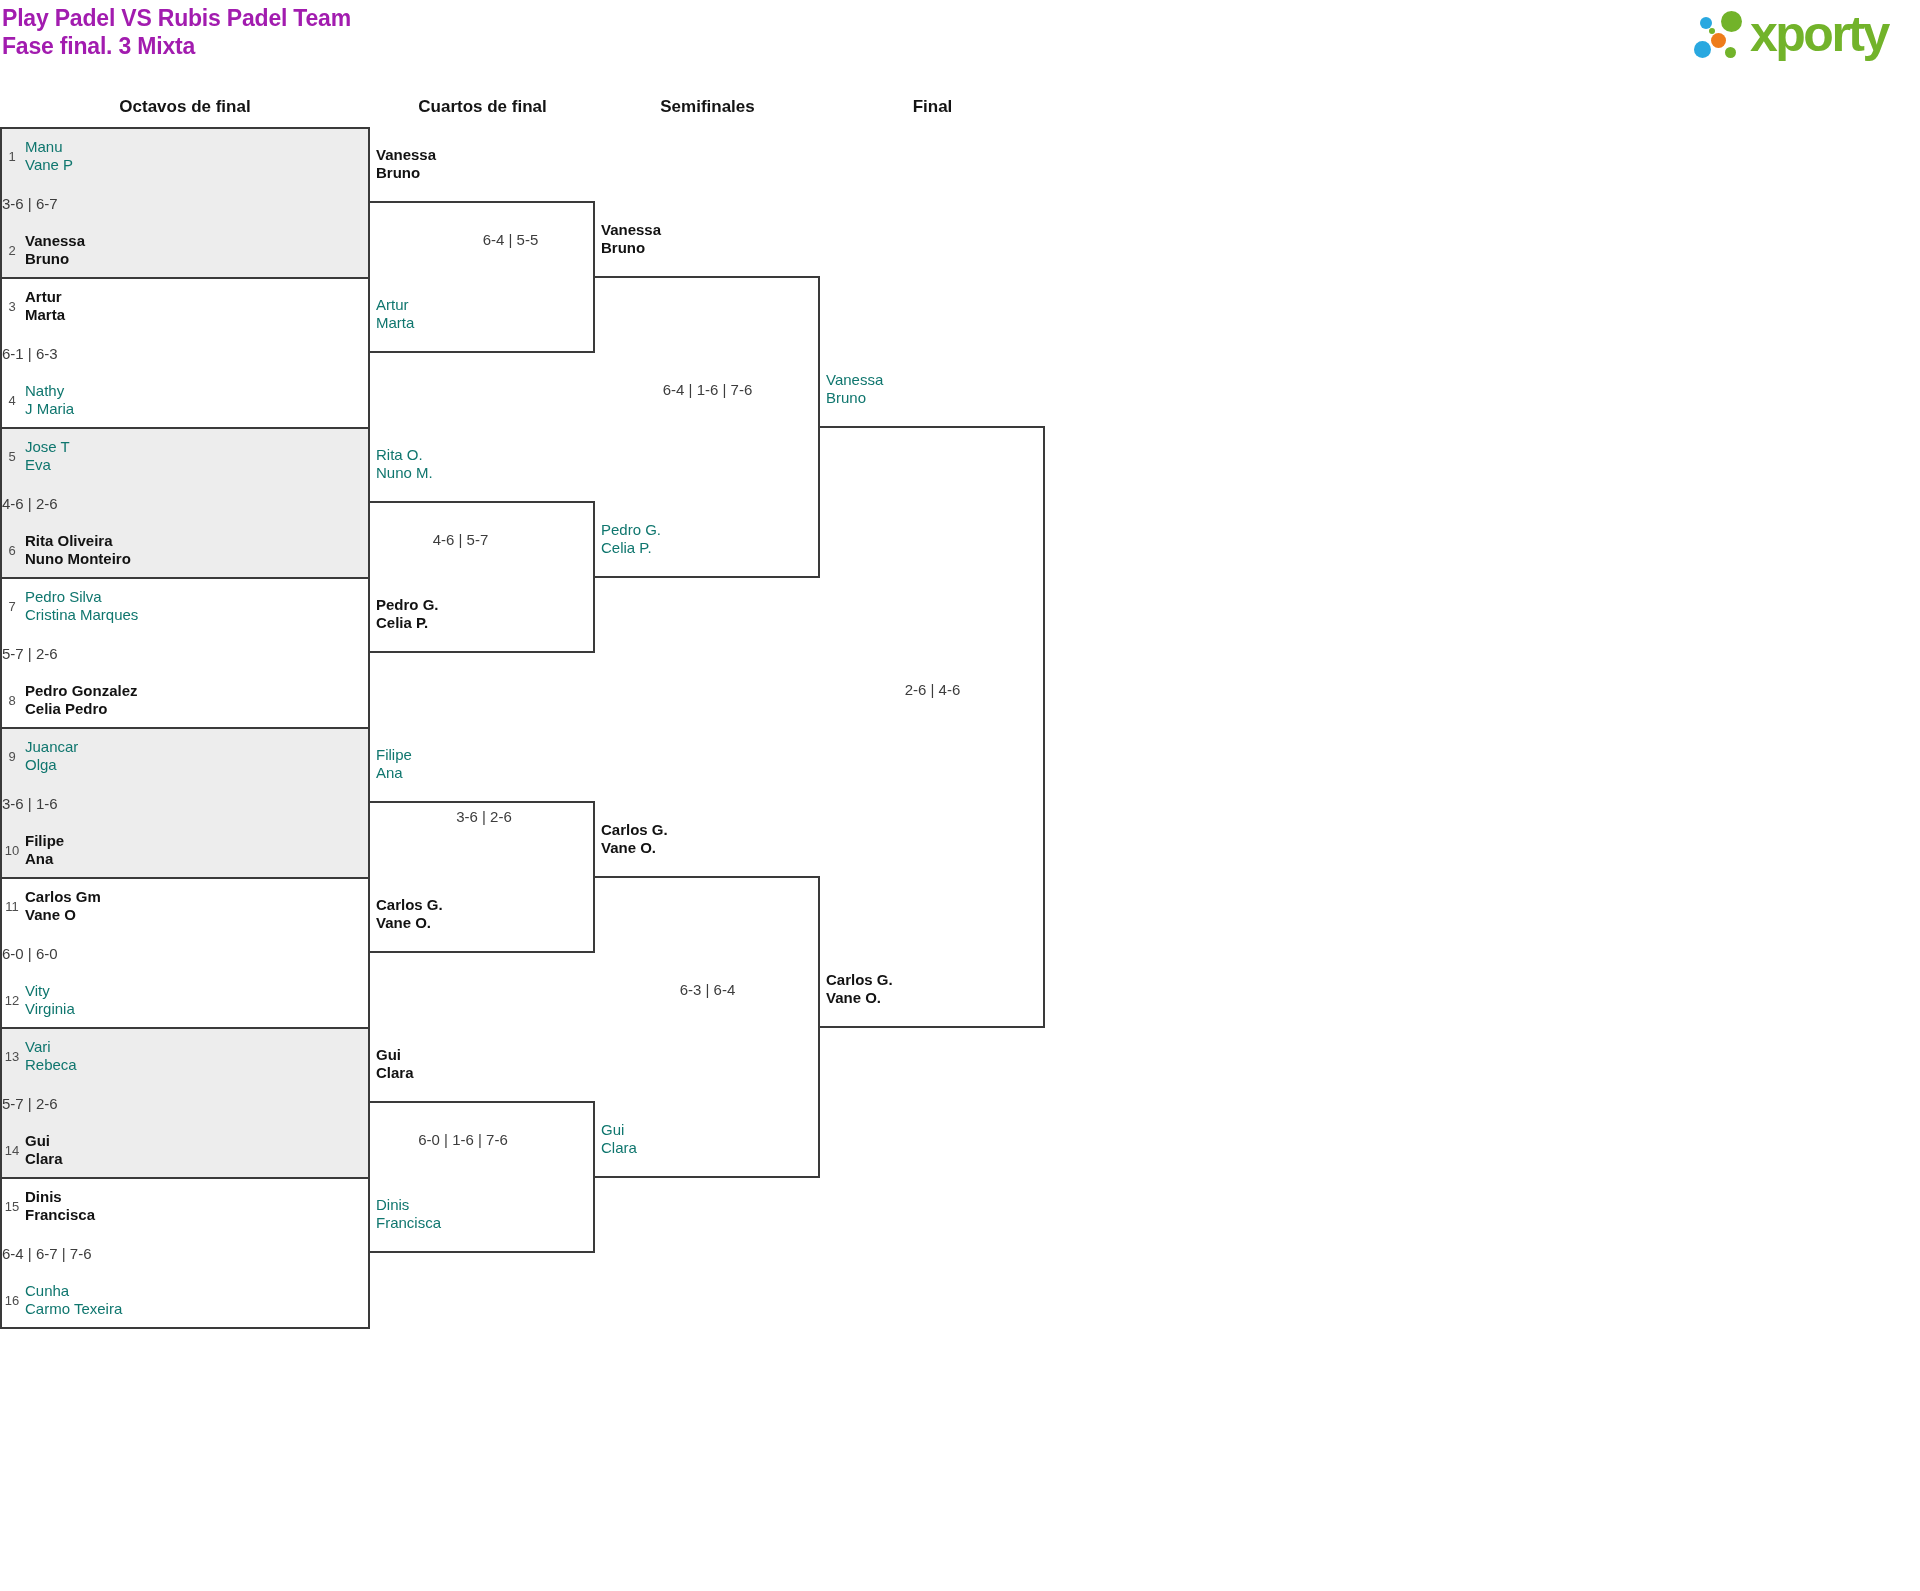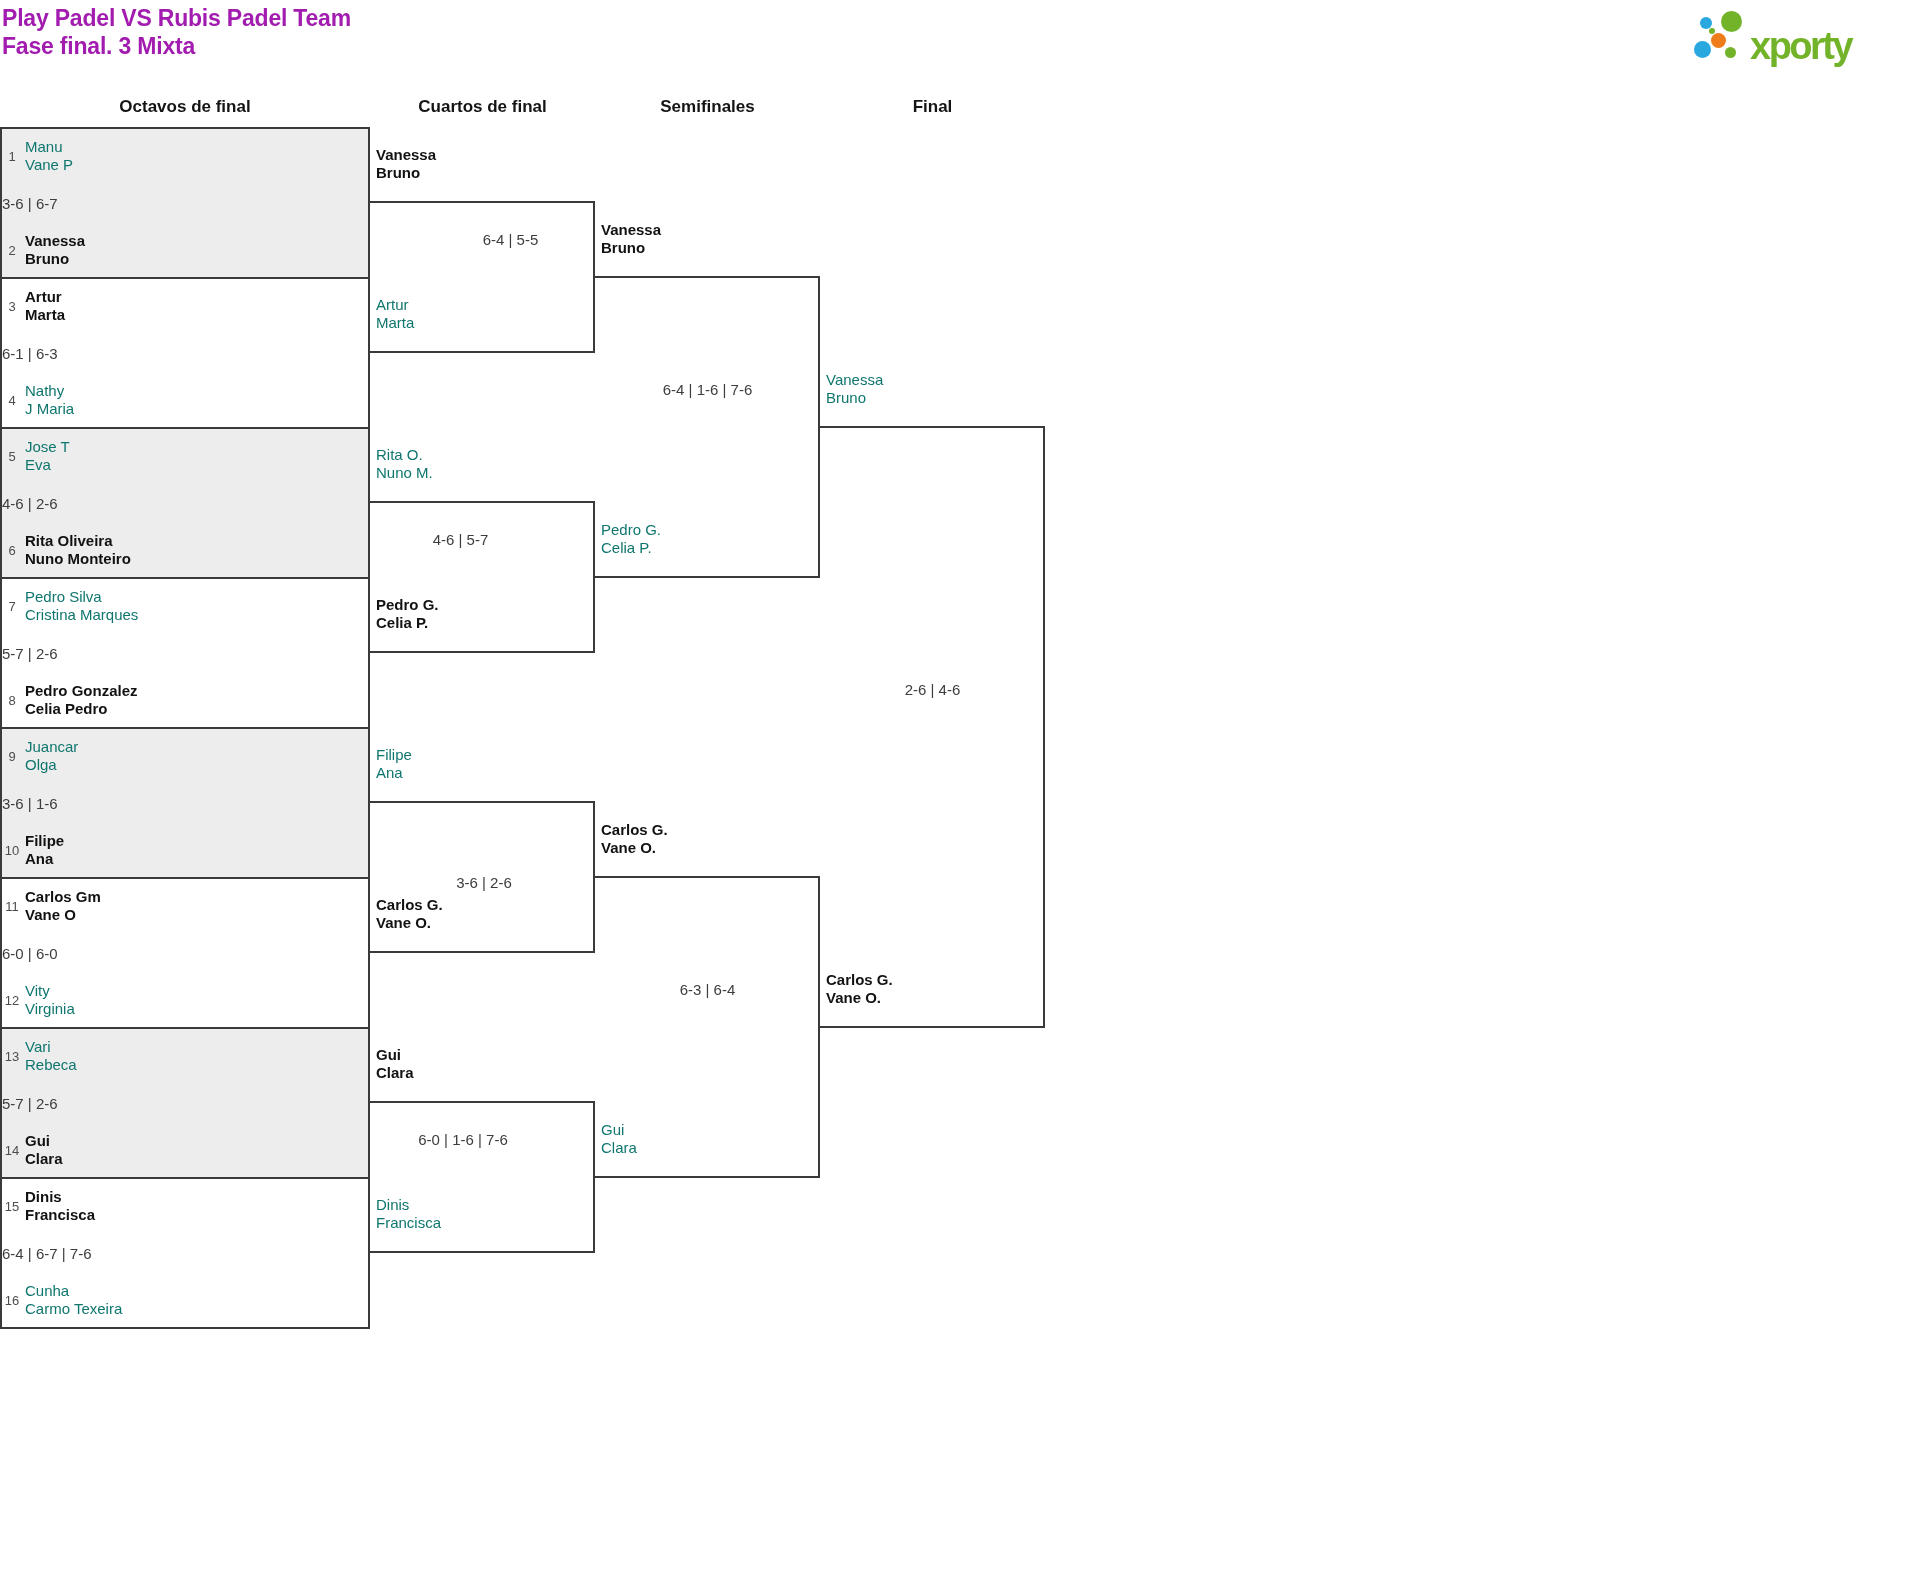--- a/index.html
+++ b/index.html
@@ -6,21 +6,21 @@
   body{font-family:"Liberation Sans", sans-serif; color:#1c1c1c;}
   #stage{position:relative;width:1920px;height:1591px;background:#fff;overflow:hidden;}
 
   
   .title-block{position:absolute;left:2px;top:4px;}
   .title-line{font-size:23px;font-weight:700;line-height:28px;color:#a21caf;letter-spacing:-0.2px;}
 
   
   .logo{position:absolute;left:1688px;top:2px;width:230px;height:70px;}
   .dot{position:absolute;border-radius:50%;}
-  .brand{position:absolute;left:62px;top:0px;font-size:38px;font-weight:800;letter-spacing:-2.5px;color:#72b32a;line-height:64px;margin-top:12px;}
+  .brand{position:absolute;left:62px;top:0px;font-size:50px;font-weight:800;letter-spacing:-2.5px;color:#72b32a;line-height:64px;}
 
   
   .rh{position:absolute;top:97px;text-align:center;font-size:17px;font-weight:600;color:#141414;}
 
   
   .r16box{position:absolute;left:0;width:370px;height:152px;border:2px solid #3a3a3a;
           box-sizing:border-box;display:flex;flex-direction:column;justify-content:space-between;
           padding:9px 0;background:#fff;}
   .r16box.g{background:#ededed;}
   .trow{display:flex;align-items:center;}
@@ -236,21 +236,21 @@
   <div class="cscore" style="left:370px;top:531px;width:181px">4-6 | 5-7</div>
 
   <div class="adv l" style="left:376px;top:746px">
       <div>Filipe</div>
       <div>Ana</div>
     </div>
   <div class="adv w" style="left:376px;top:896px">
       <div>Carlos G.</div>
       <div>Vane O.</div>
     </div>
-  <div class="cscore" style="left:370px;top:874px;width:228px">3-6 | 2-6</div>
+  <div class="cscore" style="left:370px;top:808px;width:228px">3-6 | 2-6</div>
 
   <div class="adv w" style="left:376px;top:1046px">
       <div>Gui</div>
       <div>Clara</div>
     </div>
   <div class="adv l" style="left:376px;top:1196px">
       <div>Dinis</div>
       <div>Francisca</div>
     </div>
   <div class="cscore" style="left:370px;top:1131px;width:186px">6-0 | 1-6 | 7-6</div>

